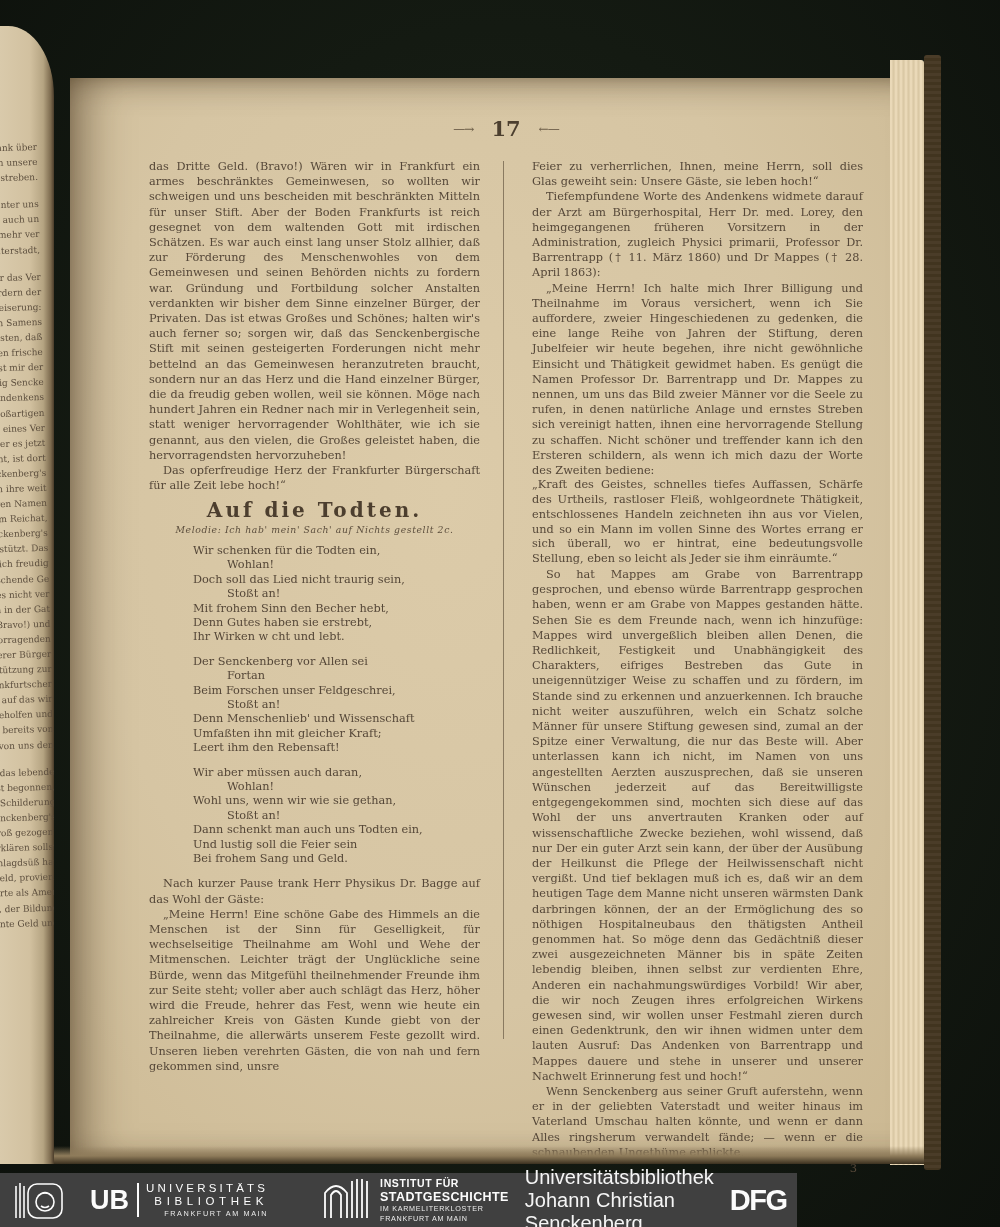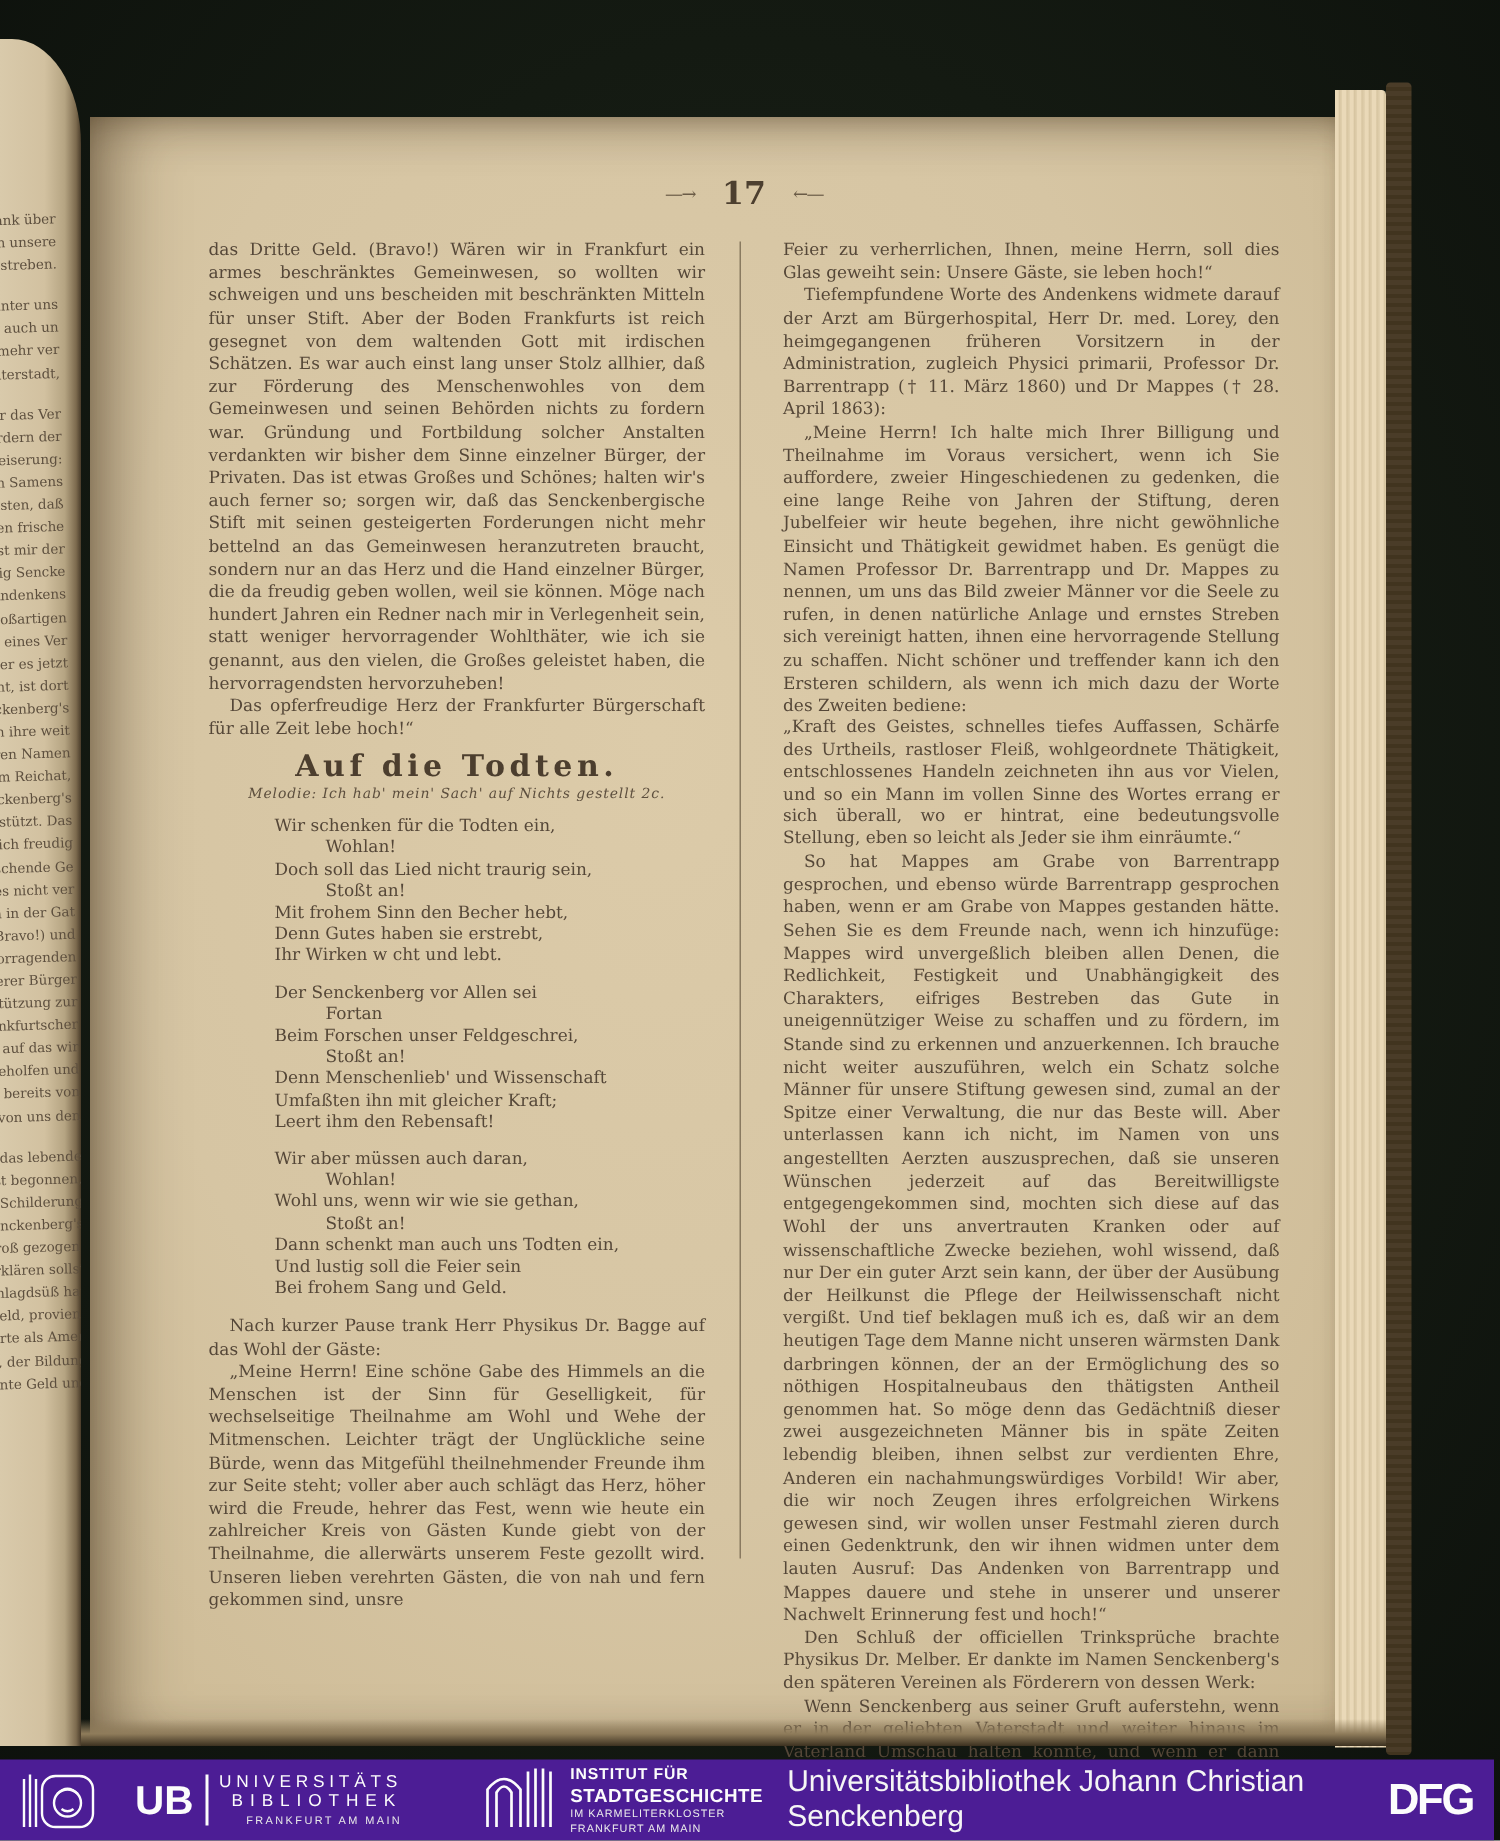--- a/index.html
+++ b/index.html
@@ -16,21 +16,21 @@
   }
   .facing-frags{
     position:absolute;right:6px;top:118px;width:300px;
     text-align:right;transform:rotate(-1.6deg);
     font-size:9px;line-height:15.1px;color:#5d4f3e;white-space:nowrap;
   }
   .facing-frags div{height:15.1px;}
   .facing-frags .gap{height:12px;}
   
   .book-page{
-    position:absolute;left:60px;top:78px;width:836px;height:1084px;
+    position:absolute;left:70px;top:78px;width:836px;height:1084px;
     background:radial-gradient(ellipse at 45% 38%, #dccba9 0%, #d6c5a3 55%, #cbb892 100%);
     border-top-right-radius:6px;border-bottom-right-radius:4px;
     box-shadow:inset 30px 0 46px -16px rgba(55,38,18,.5),
                inset -5px 0 16px -8px rgba(100,80,45,.4),
                inset 0 16px 34px -20px rgba(55,38,18,.55),
                inset 0 -18px 30px -20px rgba(55,38,18,.45);
   }
   
   .page-edges{
     position:absolute;left:890px;top:60px;width:34px;height:1105px;
@@ -72,21 +72,21 @@
     color:#4c3e2e;margin:10px 0 3px 0;
   }
   .poem-melody{
     text-align:center;font-size:9.3px;letter-spacing:.6px;color:#5d4f3e;margin-bottom:7px;font-style:italic;
   }
   .stanza{margin:0 0 10px 44px;font-size:11.3px;line-height:14.4px;}
   .stanza .refrain{padding-left:34px;}
   .sig-mark{text-align:right;padding-right:6px;font-size:11.5px;margin-top:1px;}
   
   .footer{
-    position:absolute;left:0;bottom:0;width:996px;height:54px;background:#4c1d95;
+    position:absolute;left:0;bottom:0;width:797px;height:54px;background:#404040;
     display:flex;align-items:center;padding:0 14px;box-sizing:border-box;gap:16px;
     font-family:"Liberation Sans", sans-serif;color:#fcfcfc;
   }
   .ub-logo{display:flex;align-items:center;gap:6px;}
   .ub-mark{display:flex;align-items:center;}
   .ub-text{border-left:2px solid #fcfcfc;padding-left:7px;margin-left:2px;line-height:1;text-align:right;}
   .ub-l1{font-size:11.5px;letter-spacing:3.2px;}
   .ub-l2{font-size:11.5px;letter-spacing:4.6px;margin-top:2px;}
   .ub-l3{font-size:7.3px;letter-spacing:1.6px;margin-top:2px;color:#e9e9e9;}
   .ub-letters{font-size:27px;font-weight:bold;letter-spacing:0;margin-left:4px;}
@@ -208,21 +208,20 @@
         <p class="ind">Nach kurzer Pause trank Herr Physikus Dr. Bagge auf das Wohl der Gäste:</p>
         <p class="ind">„Meine Herrn! Eine schöne Gabe des Himmels an die Menschen ist der Sinn für Geselligkeit, für wechselseitige Theilnahme am Wohl und Wehe der Mitmenschen. Leichter trägt der Unglückliche seine Bürde, wenn das Mitgefühl theilnehmender Freunde ihm zur Seite steht; voller aber auch schlägt das Herz, höher wird die Freude, hehrer das Fest, wenn wie heute ein zahlreicher Kreis von Gästen Kunde giebt von der Theilnahme, die allerwärts unserem Feste gezollt wird. Unseren lieben verehrten Gästen, die von nah und fern gekommen sind, unsre</p>
       </div>
 
       <div class="col right">
         <p>Feier zu verherrlichen, Ihnen, meine Herrn, soll dies Glas geweiht sein: Unsere Gäste, sie leben hoch!“</p>
         <p class="ind">Tiefempfundene Worte des Andenkens widmete darauf der Arzt am Bürgerhospital, Herr Dr. med. Lorey, den heimgegangenen früheren Vorsitzern in der Administration, zugleich Physici primarii, Professor Dr. Barrentrapp († 11. März 1860) und Dr Mappes († 28. April 1863):</p>
         <p class="ind">„Meine Herrn! Ich halte mich Ihrer Billigung und Theilnahme im Voraus versichert, wenn ich Sie auffordere, zweier Hingeschiedenen zu gedenken, die eine lange Reihe von Jahren der Stiftung, deren Jubelfeier wir heute begehen, ihre nicht gewöhnliche Einsicht und Thätigkeit gewidmet haben. Es genügt die Namen Professor Dr. Barrentrapp und Dr. Mappes zu nennen, um uns das Bild zweier Männer vor die Seele zu rufen, in denen natürliche Anlage und ernstes Streben sich vereinigt hatten, ihnen eine hervorragende Stellung zu schaffen. Nicht schöner und treffender kann ich den Ersteren schildern, als wenn ich mich dazu der Worte des Zweiten bediene:</p>
         <p class="quote-block">„Kraft des Geistes, schnelles tiefes Auffassen, Schärfe des Urtheils, rastloser Fleiß, wohlgeordnete Thätigkeit, entschlossenes Handeln zeichneten ihn aus vor Vielen, und so ein Mann im vollen Sinne des Wortes errang er sich überall, wo er hintrat, eine bedeutungsvolle Stellung, eben so leicht als Jeder sie ihm einräumte.“</p>
         <p class="ind">So hat Mappes am Grabe von Barrentrapp gesprochen, und ebenso würde Barrentrapp gesprochen haben, wenn er am Grabe von Mappes gestanden hätte. Sehen Sie es dem Freunde nach, wenn ich hinzufüge: Mappes wird unvergeßlich bleiben allen Denen, die Redlichkeit, Festigkeit und Unabhängigkeit des Charakters, eifriges Bestreben das Gute in uneigennütziger Weise zu schaffen und zu fördern, im Stande sind zu erkennen und anzuerkennen. Ich brauche nicht weiter auszuführen, welch ein Schatz solche Männer für unsere Stiftung gewesen sind, zumal an der Spitze einer Verwaltung, die nur das Beste will. Aber unterlassen kann ich nicht, im Namen von uns angestellten Aerzten auszusprechen, daß sie unseren Wünschen jederzeit auf das Bereitwilligste entgegengekommen sind, mochten sich diese auf das Wohl der uns anvertrauten Kranken oder auf wissenschaftliche Zwecke beziehen, wohl wissend, daß nur Der ein guter Arzt sein kann, der über der Ausübung der Heilkunst die Pflege der Heilwissenschaft nicht vergißt. Und tief beklagen muß ich es, daß wir an dem heutigen Tage dem Manne nicht unseren wärmsten Dank darbringen können, der an der Ermöglichung des so nöthigen Hospitalneubaus den thätigsten Antheil genommen hat. So möge denn das Gedächtniß dieser zwei ausgezeichneten Männer bis in späte Zeiten lebendig bleiben, ihnen selbst zur verdienten Ehre, Anderen ein nachahmungswürdiges Vorbild! Wir aber, die wir noch Zeugen ihres erfolgreichen Wirkens gewesen sind, wir wollen unser Festmahl zieren durch einen Gedenktrunk, den wir ihnen widmen unter dem lauten Ausruf: Das Andenken von Barrentrapp und Mappes dauere und stehe in unserer und unserer Nachwelt Erinnerung fest und hoch!“</p>
-        <p class="ind">Den Schluß der officiellen Trinksprüche brachte Physikus Dr. Melber. Er dankte im Namen Senckenberg's den späteren Vereinen als Förderern von dessen Werk:</p>
         <p class="ind">Wenn Senckenberg aus seiner Gruft auferstehn, wenn er in der geliebten Vaterstadt und weiter hinaus im Vaterland Umschau halten könnte, und wenn er dann Alles ringsherum verwandelt fände; — wenn er die schnaubenden Ungethüme erblickte,</p>
         <div class="sig-mark">3</div>
       </div>
     </div>
   </div>
 </div>
 
 <div class="page-edges"></div>
 <div class="cover-edge"></div>
 <div class="bottom-edge"></div>

